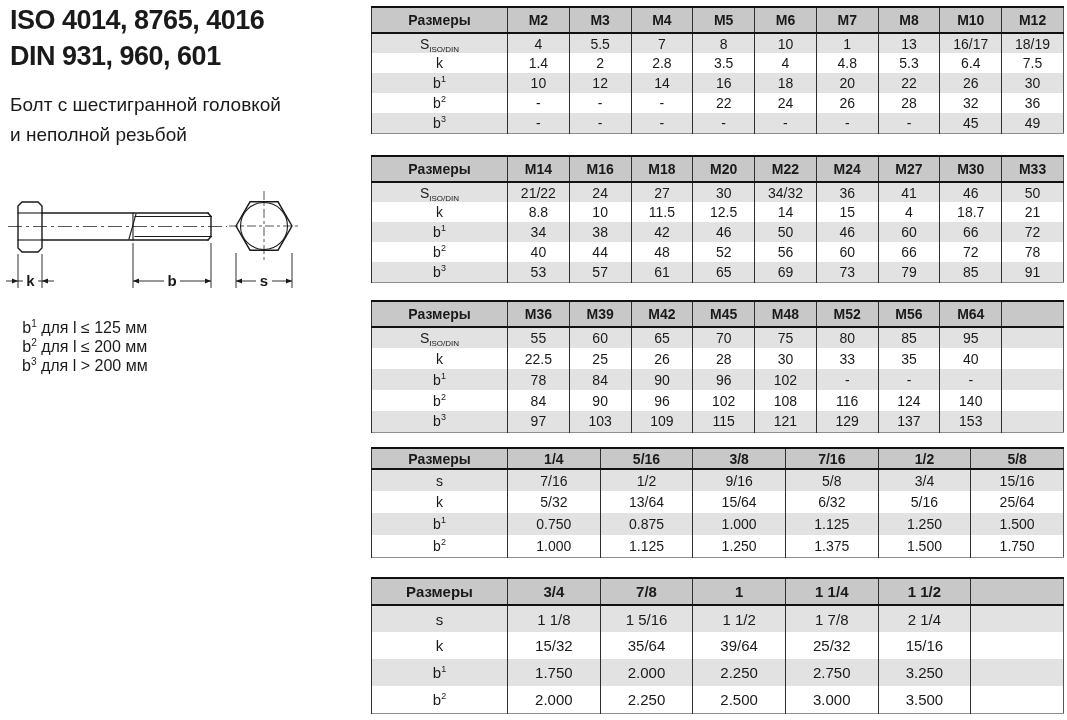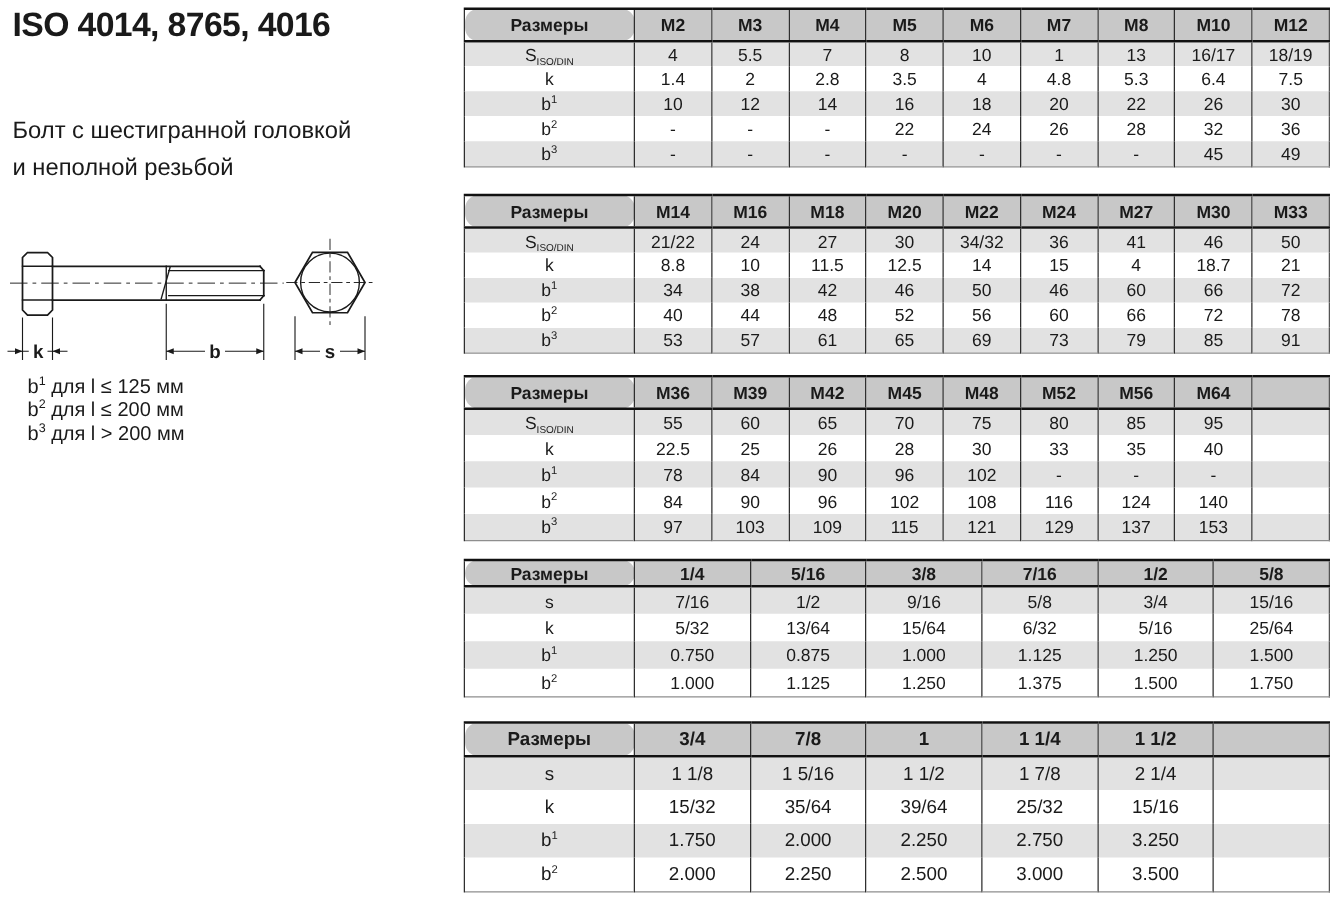--- a/index.html
+++ b/index.html
@@ -26,61 +26,62 @@
 
   .drawing-wrap{position:absolute;left:5px;top:185px;width:320px;height:135px;}
   .ol{stroke:var(--line);stroke-width:1.4;fill:none;stroke-linecap:square;}
   .ol2{stroke:var(--line);stroke-width:1.1;fill:none;stroke-linecap:square;}
   .dl{stroke:var(--line);stroke-width:0.9;fill:none;}
   .cl{stroke:#2a2a2a;stroke-width:0.8;fill:none;stroke-dasharray:14 4 3 4;}
   .cl2{stroke:#2a2a2a;stroke-width:0.8;fill:none;stroke-dasharray:9 3 3 3;}
   .arrow{fill:var(--line);stroke:none;}
   .dim-label{font-family:"Liberation Sans","DejaVu Sans",sans-serif;font-size:15px;font-weight:bold;fill:#1a1a1a;text-anchor:middle;}
 
-  .notes-block{position:absolute;left:22px;top:300px;font-size:16px;line-height:19px;}
+  .notes-block{position:absolute;left:22px;top:318px;font-size:16px;line-height:19px;text-align:center;}
   .note-line{white-space:nowrap;}
   .note-line sup{font-size:10px;line-height:0;}
 
   
   .dim-table{
     position:absolute;left:371px;width:693px;
     border-collapse:collapse;table-layout:fixed;
     font-size:14px;color:#1a1a1a;
     border-right:1px solid #555;border-bottom:1px solid #8e8e8e;
   }
   .dim-table th,.dim-table td{
     border-left:1px solid var(--border-thin);
     text-align:center;vertical-align:middle;padding:0 2px;
     overflow:hidden;white-space:nowrap;
   }
   .dim-table thead th{
     background:var(--header-bg);font-weight:bold;
     border-top:2px solid var(--border-dark);
     border-bottom:2px solid var(--border-dark);
   }
-  .dim-table th:first-child{width:136px;border-radius:11px;}
+  .dim-table th:first-child{width:136px;}
   .dim-table tr.shade td{background:var(--row-shade);}
   .dim-table sup{font-size:9px;line-height:0;}
   .dim-table sub{font-size:8px;line-height:0;vertical-align:-3px;letter-spacing:0;}
 
   .t-a thead tr{height:26px;} .t-a tbody tr{height:20px;}
   .t-b thead tr{height:26px;} .t-b tbody tr{height:21px;}
   .t-c thead tr{height:21px;} .t-c tbody tr{height:22px;}
   .t-d thead tr{height:27px;} .t-d tbody tr{height:27px;}
   .t-d{font-size:15px;}
 
   .top-0{top:6px;} .top-1{top:155px;} .top-2{top:300px;} .top-3{top:447px;} .top-4{top:577px;}
 </style>
 </head>
 <body>
 
 <div class="page">
 
   <div class="title-block">
     <div class="title-line">ISO 4014, 8765, 4016</div>
+    <div class="title-line">DIN 931, 960, 601</div>
   </div>
 
   <div class="subtitle-block">
     <div class="subtitle-line">Болт с шестигранной головкой</div>
     <div class="subtitle-line">и неполной резьбой</div>
   </div>
 
   <div class="drawing-wrap">
     <svg width="320" height="135" viewBox="0 0 320 135">
 

